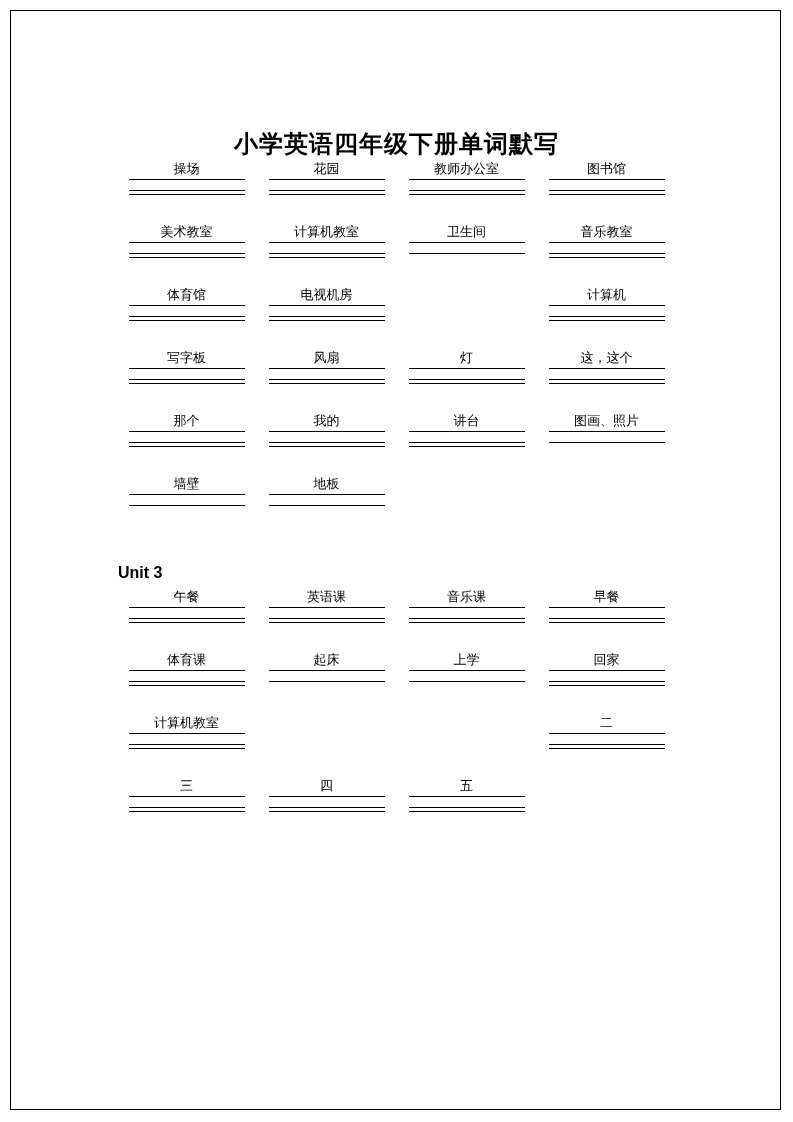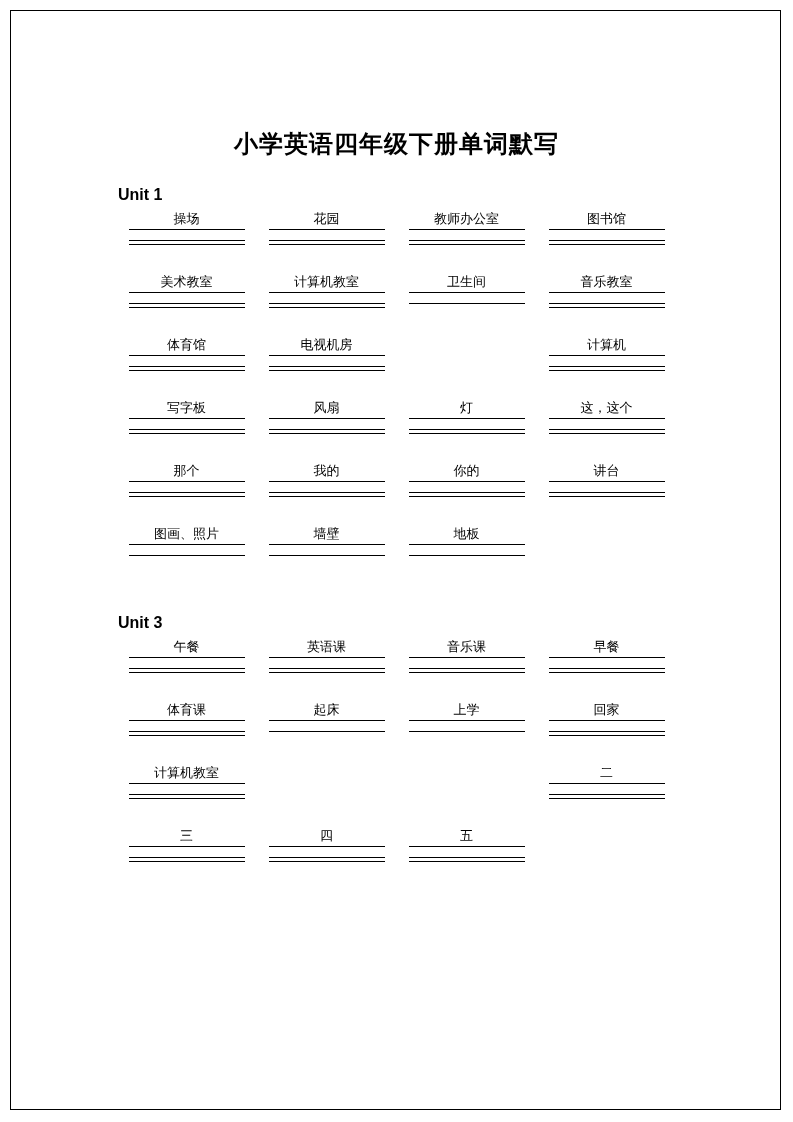--- a/index.html
+++ b/index.html
@@ -91,21 +91,20 @@
 </style>
 </head>
 <body>
 
 <div class="page-border"></div>
 
 <div class="content">
 
   <div class="doc-title">小学英语四年级下册单词默写</div>
 
-  <div class="unit-heading">Unit 1</div>
   <div class="grid">
     <div class="cell">
       <div class="word">操场</div>
       <div class="lines">
           <div class="ln"></div>
           <div class="ln tight"></div>
           <div class="ln tight"></div>
         </div>
     </div>
     <div class="cell">
@@ -230,28 +229,20 @@
     <div class="cell">
       <div class="word">那个</div>
       <div class="lines">
           <div class="ln"></div>
           <div class="ln tight"></div>
           <div class="ln tight"></div>
         </div>
     </div>
     <div class="cell">
       <div class="word">我的</div>
-      <div class="lines">
-          <div class="ln"></div>
-          <div class="ln tight"></div>
-          <div class="ln tight"></div>
-        </div>
-    </div>
-    <div class="cell">
-      <div class="word">你的</div>
       <div class="lines">
           <div class="ln"></div>
           <div class="ln tight"></div>
           <div class="ln tight"></div>
         </div>
     </div>
 
     <div class="cell">
       <div class="word">讲台</div>
       <div class="lines">

